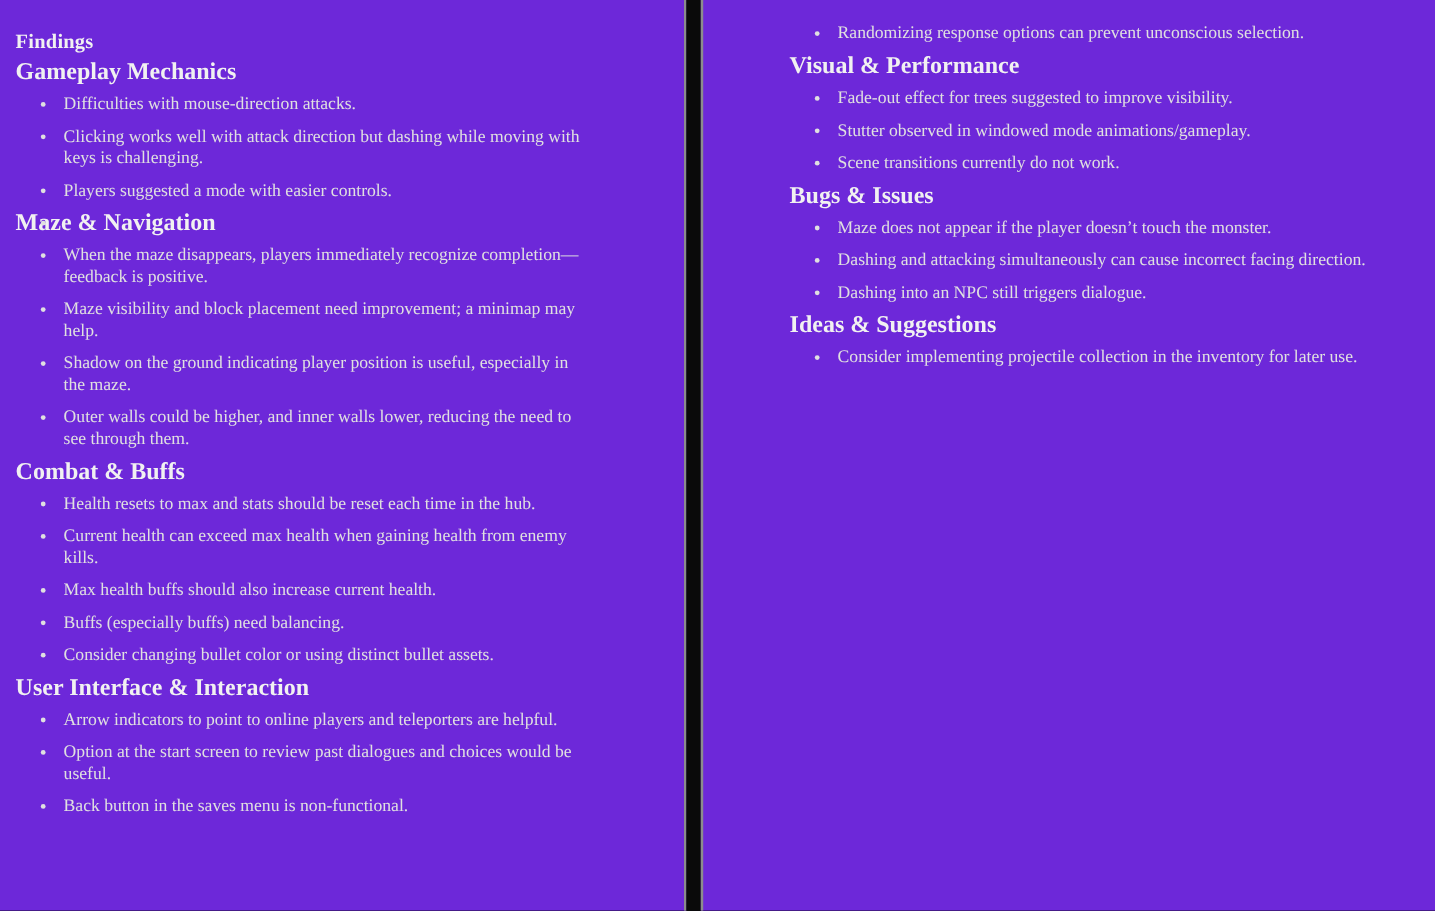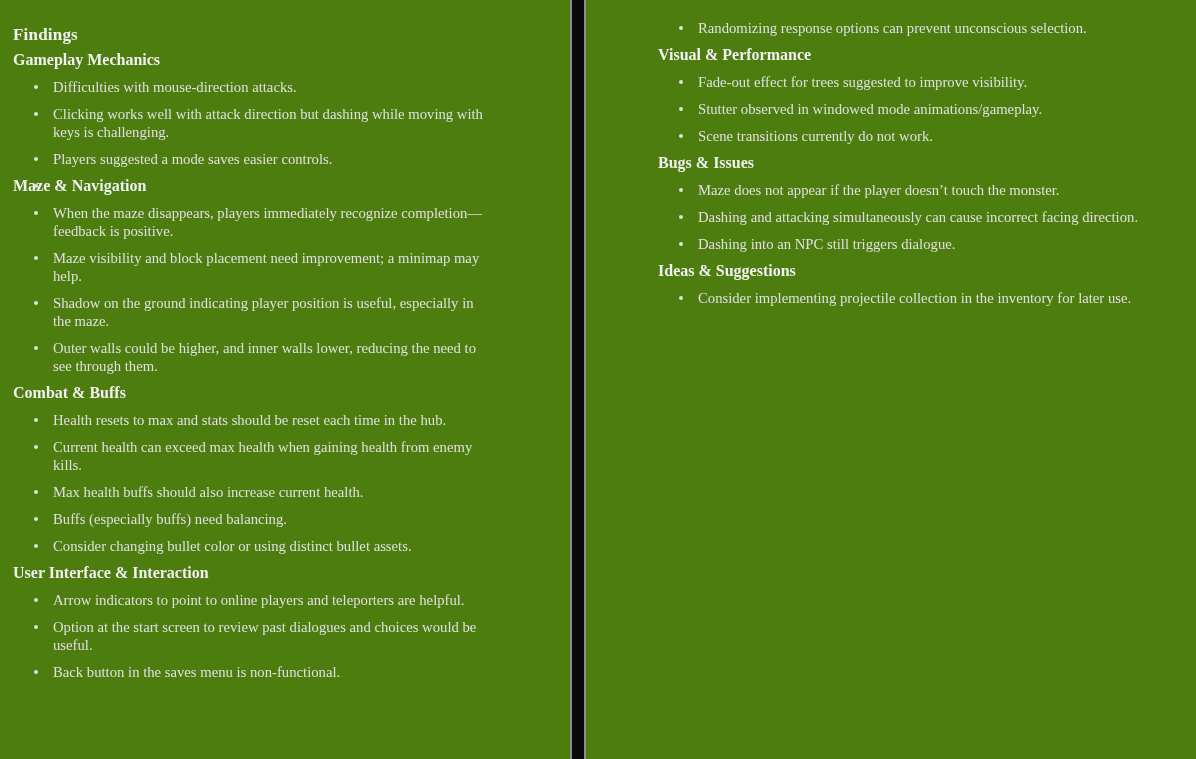--- a/index.html
+++ b/index.html
@@ -14,21 +14,21 @@
   .canvas {
     position: relative;
     width: 1196px;
     height: 759px;
     background: #0a0a0a;
   }
   .page {
     position: absolute;
     top: 0;
     height: 759px;
-    background: #4d7c0f;
+    background: #6d28d9;
     box-sizing: border-box;
     overflow: hidden;
   }
   .page-left {
     left: 0;
     width: 572px;
     border-right: 2px solid #8c8c8c;
   }
   .page-right {
     left: 584px;
@@ -56,21 +56,21 @@
   }
   .h1 {
     font-size: 17px;
     line-height: 21px;
     font-weight: bold;
     color: #f1f1f1;
     margin: 0 0 6px 0;
     letter-spacing: 0.2px;
   }
   .h2 {
-    font-size: 16px;
+    font-size: 20px;
     line-height: 18px;
     font-weight: bold;
     color: #f1f1f1;
     margin: 0 0 9px 0;
   }
   .bullet-item {
     position: relative;
     padding-left: 40px;
     margin: 0 0 9px 0;
     font-size: 14.7px;
@@ -91,21 +91,21 @@
 <body>
 
 <div class="canvas">
 
   <div class="page page-left">
     <div class="content">
         <div class="h1">Findings</div>
         <div class="h2">Gameplay Mechanics</div>
         <div class="bullet-item"><span class="dot"></span><span>Difficulties with mouse-direction attacks.</span></div>
         <div class="bullet-item"><span class="dot"></span><span>Clicking works well with attack direction but dashing while moving with keys is challenging.</span></div>
-        <div class="bullet-item"><span class="dot"></span><span>Players suggested a mode saves easier controls.</span></div>
+        <div class="bullet-item"><span class="dot"></span><span>Players suggested a mode with easier controls.</span></div>
         <div class="bullet-item"><span class="dot"></span></div>
         <div class="h2">Maze &amp; Navigation</div>
         <div class="bullet-item"><span class="dot"></span><span>When the maze disappears, players immediately recognize completion—feedback is positive.</span></div>
         <div class="bullet-item"><span class="dot"></span><span>Maze visibility and block placement need improvement; a minimap may help.</span></div>
         <div class="bullet-item"><span class="dot"></span><span>Shadow on the ground indicating player position is useful, especially in the maze.</span></div>
         <div class="bullet-item"><span class="dot"></span><span>Outer walls could be higher, and inner walls lower, reducing the need to see through them.</span></div>
         <div class="h2">Combat &amp; Buffs</div>
         <div class="bullet-item"><span class="dot"></span><span>Health resets to max and stats should be reset each time in the hub.</span></div>
         <div class="bullet-item"><span class="dot"></span><span>Current health can exceed max health when gaining health from enemy kills.</span></div>
         <div class="bullet-item"><span class="dot"></span><span>Max health buffs should also increase current health.</span></div>

